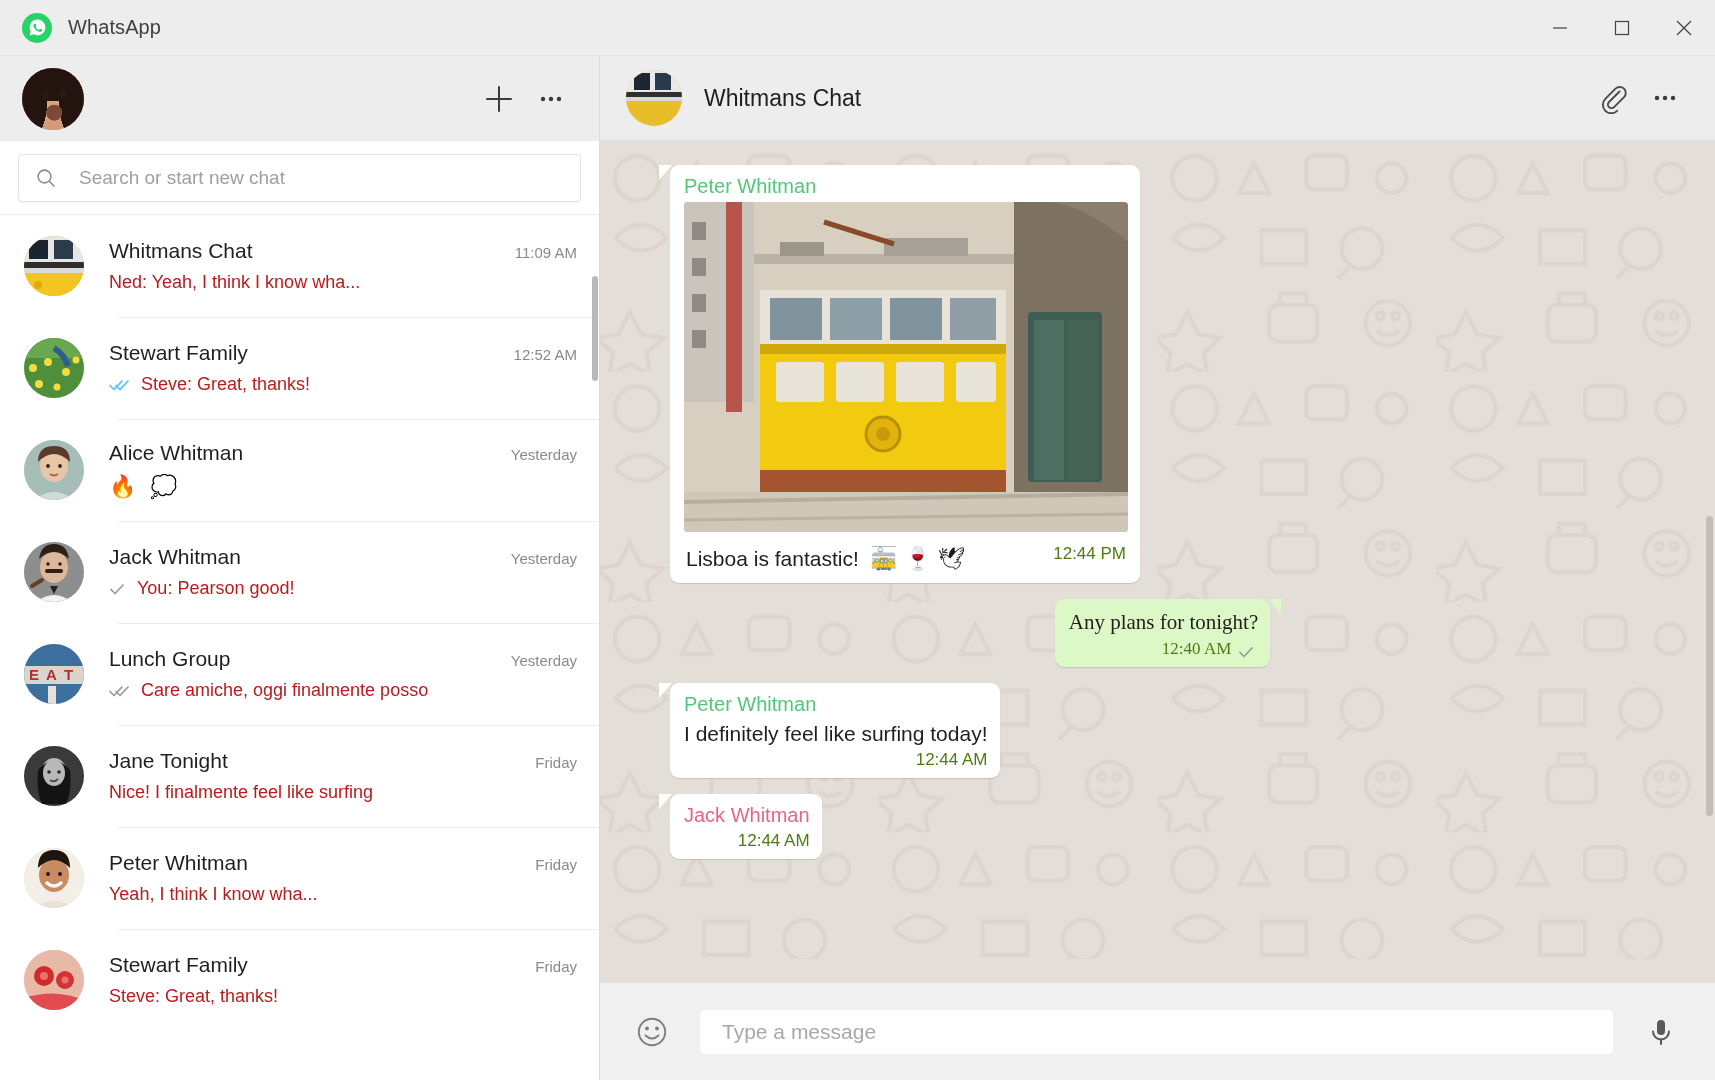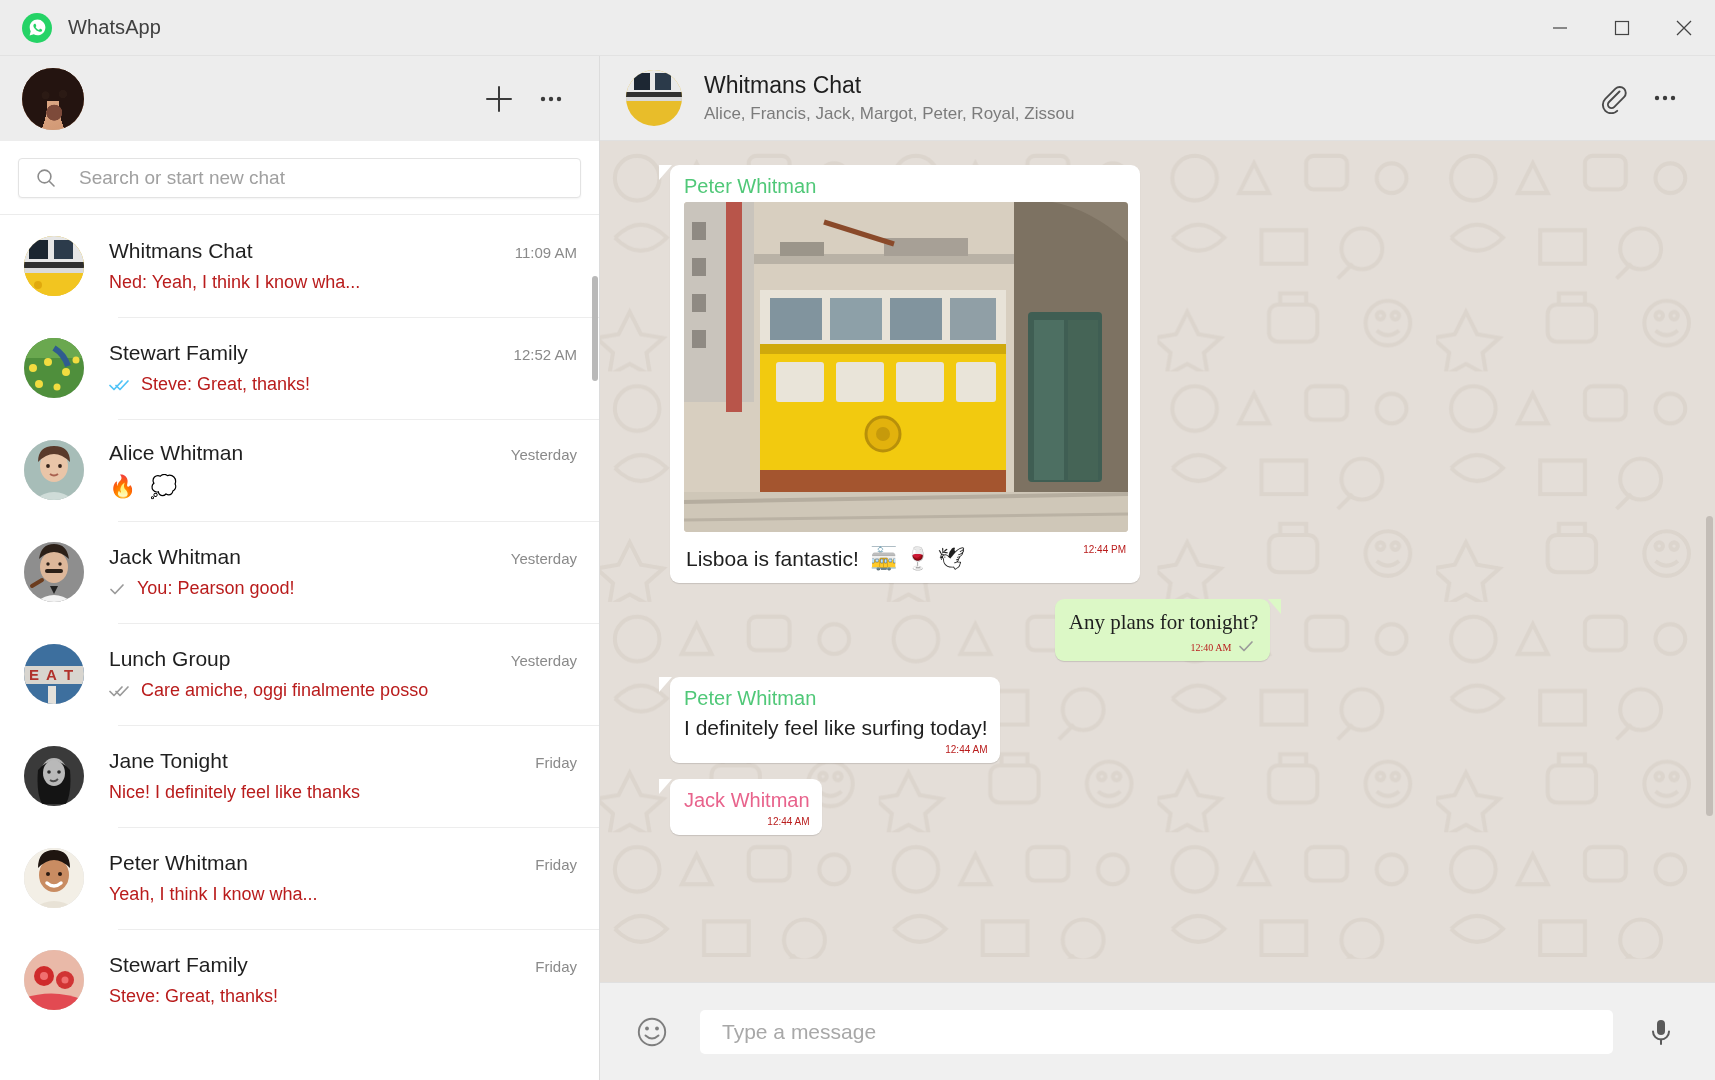--- a/index.html
+++ b/index.html
@@ -91,21 +91,21 @@
   .hdr-icon svg { display: block; }
 
   .search-wrap {
     flex: 0 0 74px; height: 74px;
     background: #fff;
     display: flex; align-items: center;
     padding: 0 18px;
     border-bottom: 1px solid #ececec;
   }
   .search-box {
-    flex: 1 1 auto; height: 40px;
+    flex: 1 1 auto; height: 48px;
     background: #fff;
     border: 1px solid #e3e3e3;
     border-radius: 4px;
     display: flex; align-items: center;
     padding: 8px 16px;
     box-shadow: 0 1px 2px rgba(0,0,0,0.05);
   }
   .search-box svg { flex: 0 0 auto; display:block; }
   .search-input {
     flex: 1 1 auto; border: none; outline: none;
@@ -228,21 +228,21 @@
   }
   .msg-text {
     font-size: 21px; color: #1f1f1f; line-height: 1.33;
     word-wrap: break-word;
   }
   .msg-text .emo { font-size: 22px; }
   .msg-foot {
     display: flex; align-items: flex-end; justify-content: flex-end;
     margin-top: 2px;
   }
-  .msg-time { font-size: 10px; color: #b91c1c; white-space: nowrap; }
+  .msg-time { font-size: 17px; color: #4d7c0f; white-space: nowrap; }
   .msg-foot .ticks { margin: 0 0 0 7px; }
 
   .caption-line {
     display: flex; align-items: flex-start; gap: 14px;
     padding: 12px 2px 2px 2px;
   }
   .caption-line .msg-text { flex: 1 1 auto; }
 
   
   .composer {
@@ -474,21 +474,21 @@
                 <circle cx="25" cy="26" r="1.8" fill="#2a2a2a"></circle>
                 <circle cx="35" cy="26" r="1.8" fill="#2a2a2a"></circle>
                 <path d="M26 34 q4 3 8 -1" stroke="#4d4d4d" stroke-width="1.8" fill="none"></path>
               </svg></div>
             <div class="chat-meta">
               <div class="chat-top">
                 <span class="chat-name">Jane Tonight</span>
                 <span class="chat-time">Friday</span>
               </div>
               <div class="chat-bottom">
-                <span class="chat-snip">Nice! I definitely feel like thanks</span>
+                <span class="chat-snip">Nice! I finalmente feel like surfing</span>
               </div>
             </div>
           </div>
           <div class="chat-row">
             <div class="chat-av"><svg width="60" height="60" viewBox="0 0 60 60">
                 <rect width="60" height="60" fill="#f3efe6"></rect>
                 <ellipse cx="30" cy="27" rx="15" ry="17" fill="#c98c62"></ellipse>
                 <path d="M14 20 q16 -16 32 0 q0 -18 -16 -18 q-16 0 -16 18" fill="#1f1510"></path>
                 <circle cx="24" cy="26" r="2" fill="#2a1a12"></circle>
                 <circle cx="36" cy="26" r="2" fill="#2a1a12"></circle>
@@ -536,21 +536,20 @@
             <rect width="56" height="56" fill="#e8bd2a"></rect>
             <rect x="0" y="0" width="56" height="22" fill="#e9e9e9"></rect>
             <rect x="8" y="3" width="16" height="17" fill="#1d2733"></rect>
             <rect x="29" y="3" width="16" height="17" fill="#2b3a4a"></rect>
             <rect x="0" y="22" width="56" height="5" fill="#2f2f2f"></rect>
             <rect x="0" y="27" width="56" height="4" fill="#d8d8d8"></rect>
           </svg>
         </div>
         <div class="ch-meta">
           <div class="ch-title">Whitmans Chat</div>
-          <div class="ch-sub">Alice, Francis, Jack, Margot, Peter, Royal, Zissou</div>
         </div>
         <div class="hdr-icon">
           <svg width="32" height="32" viewBox="0 0 32 32">
             <path d="M22.5 9.5L12 20a3.6 3.6 0 0 0 5.1 5.1L27 15.2a6 6 0 0 0-8.5-8.5L8.3 16.9a8.4 8.4 0 0 0 11.9 11.9" stroke="#4a4a4a" stroke-width="1.9" fill="none" stroke-linecap="round"></path>
           </svg>
         </div>
         <div class="hdr-icon">
           <svg width="30" height="30" viewBox="0 0 30 30">
             <circle cx="7" cy="15" r="2.2" fill="#3b3b3b"></circle>
             <circle cx="15" cy="15" r="2.2" fill="#3b3b3b"></circle>

